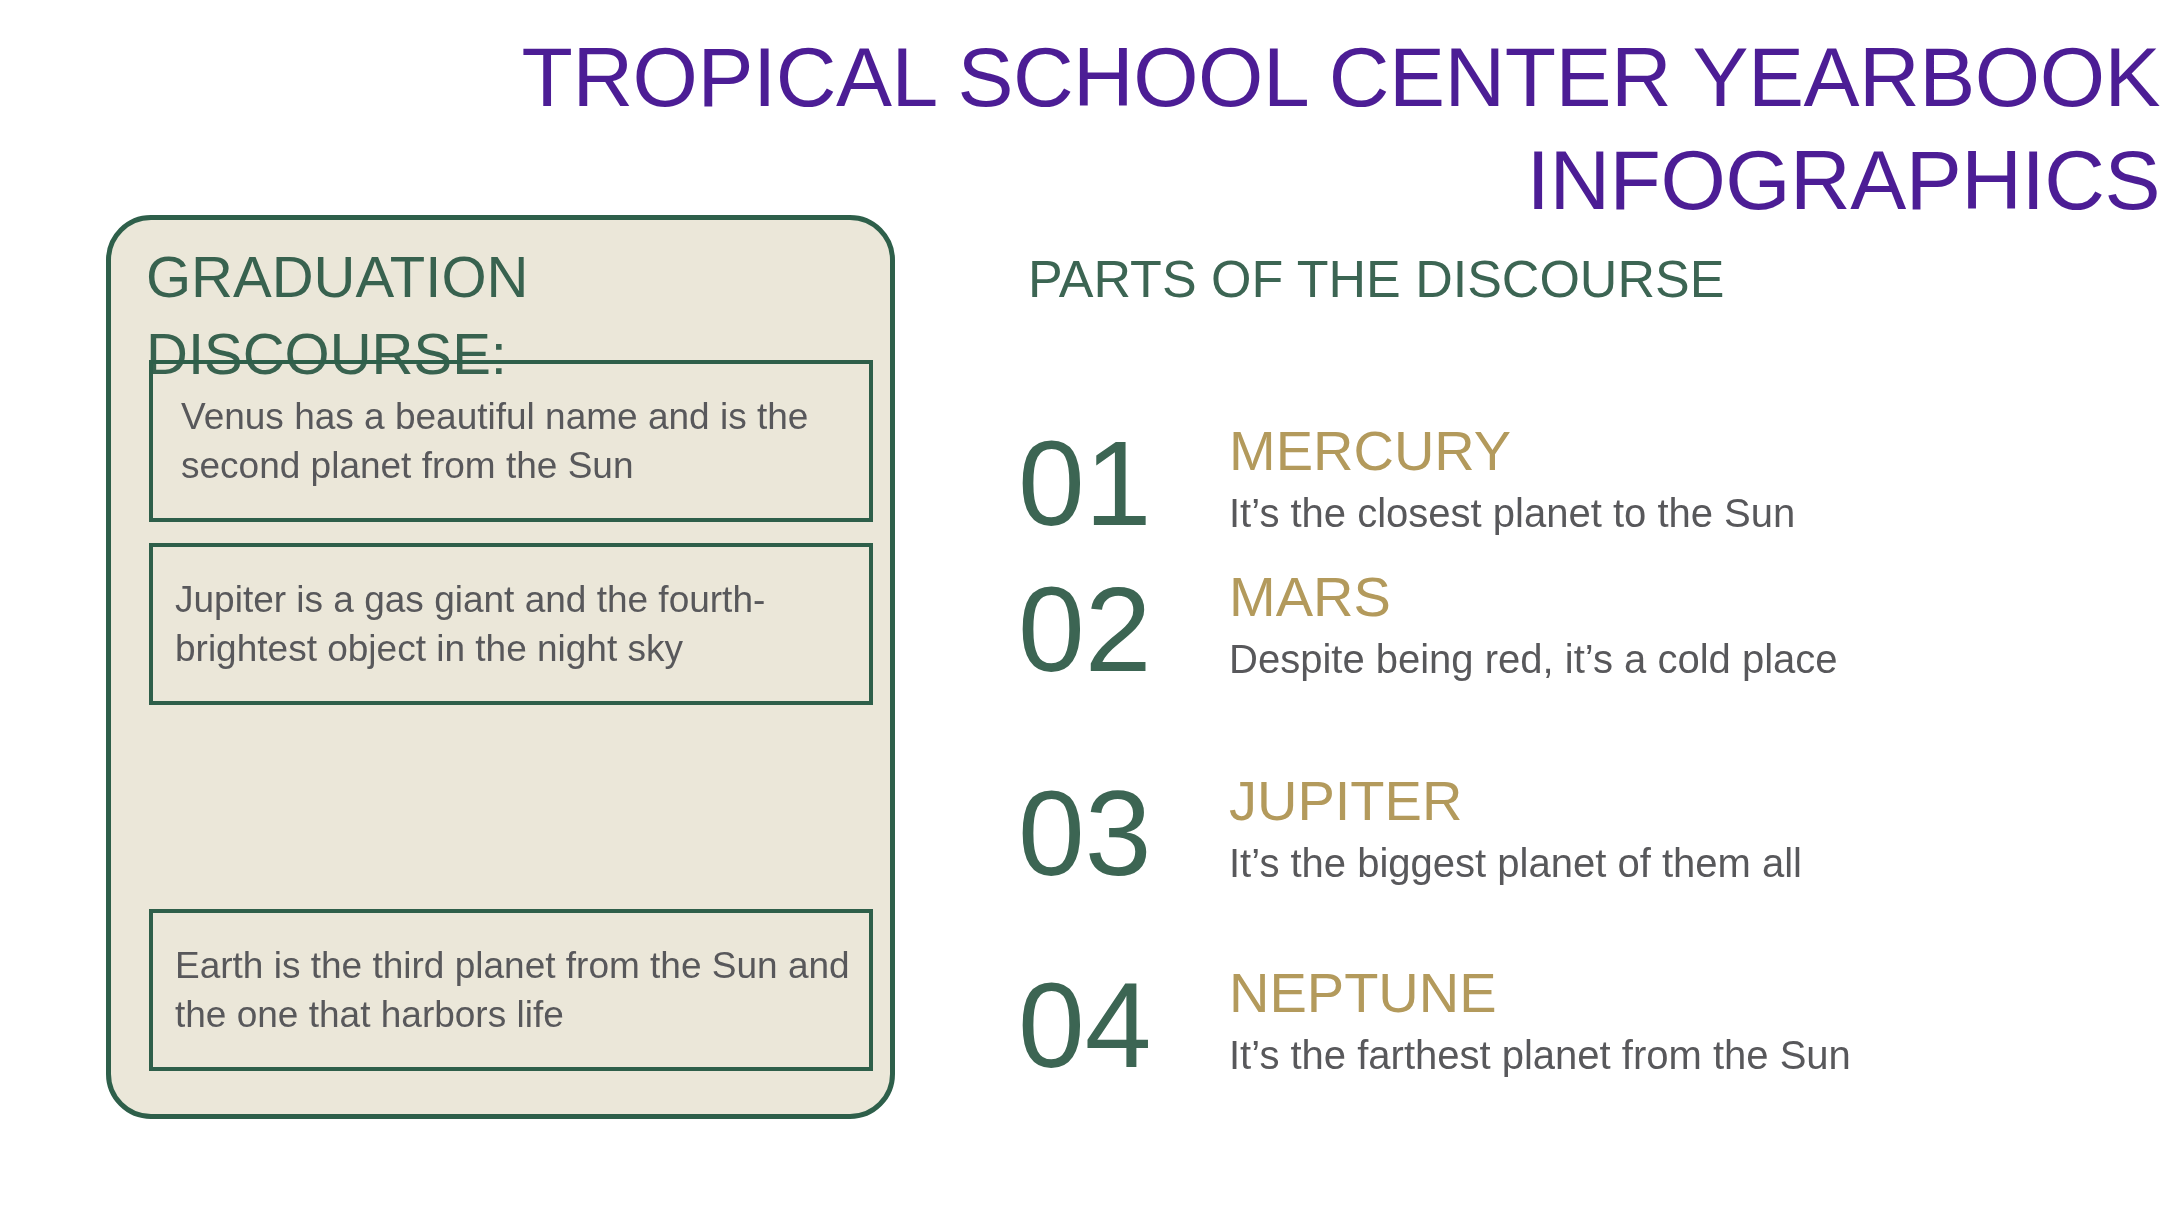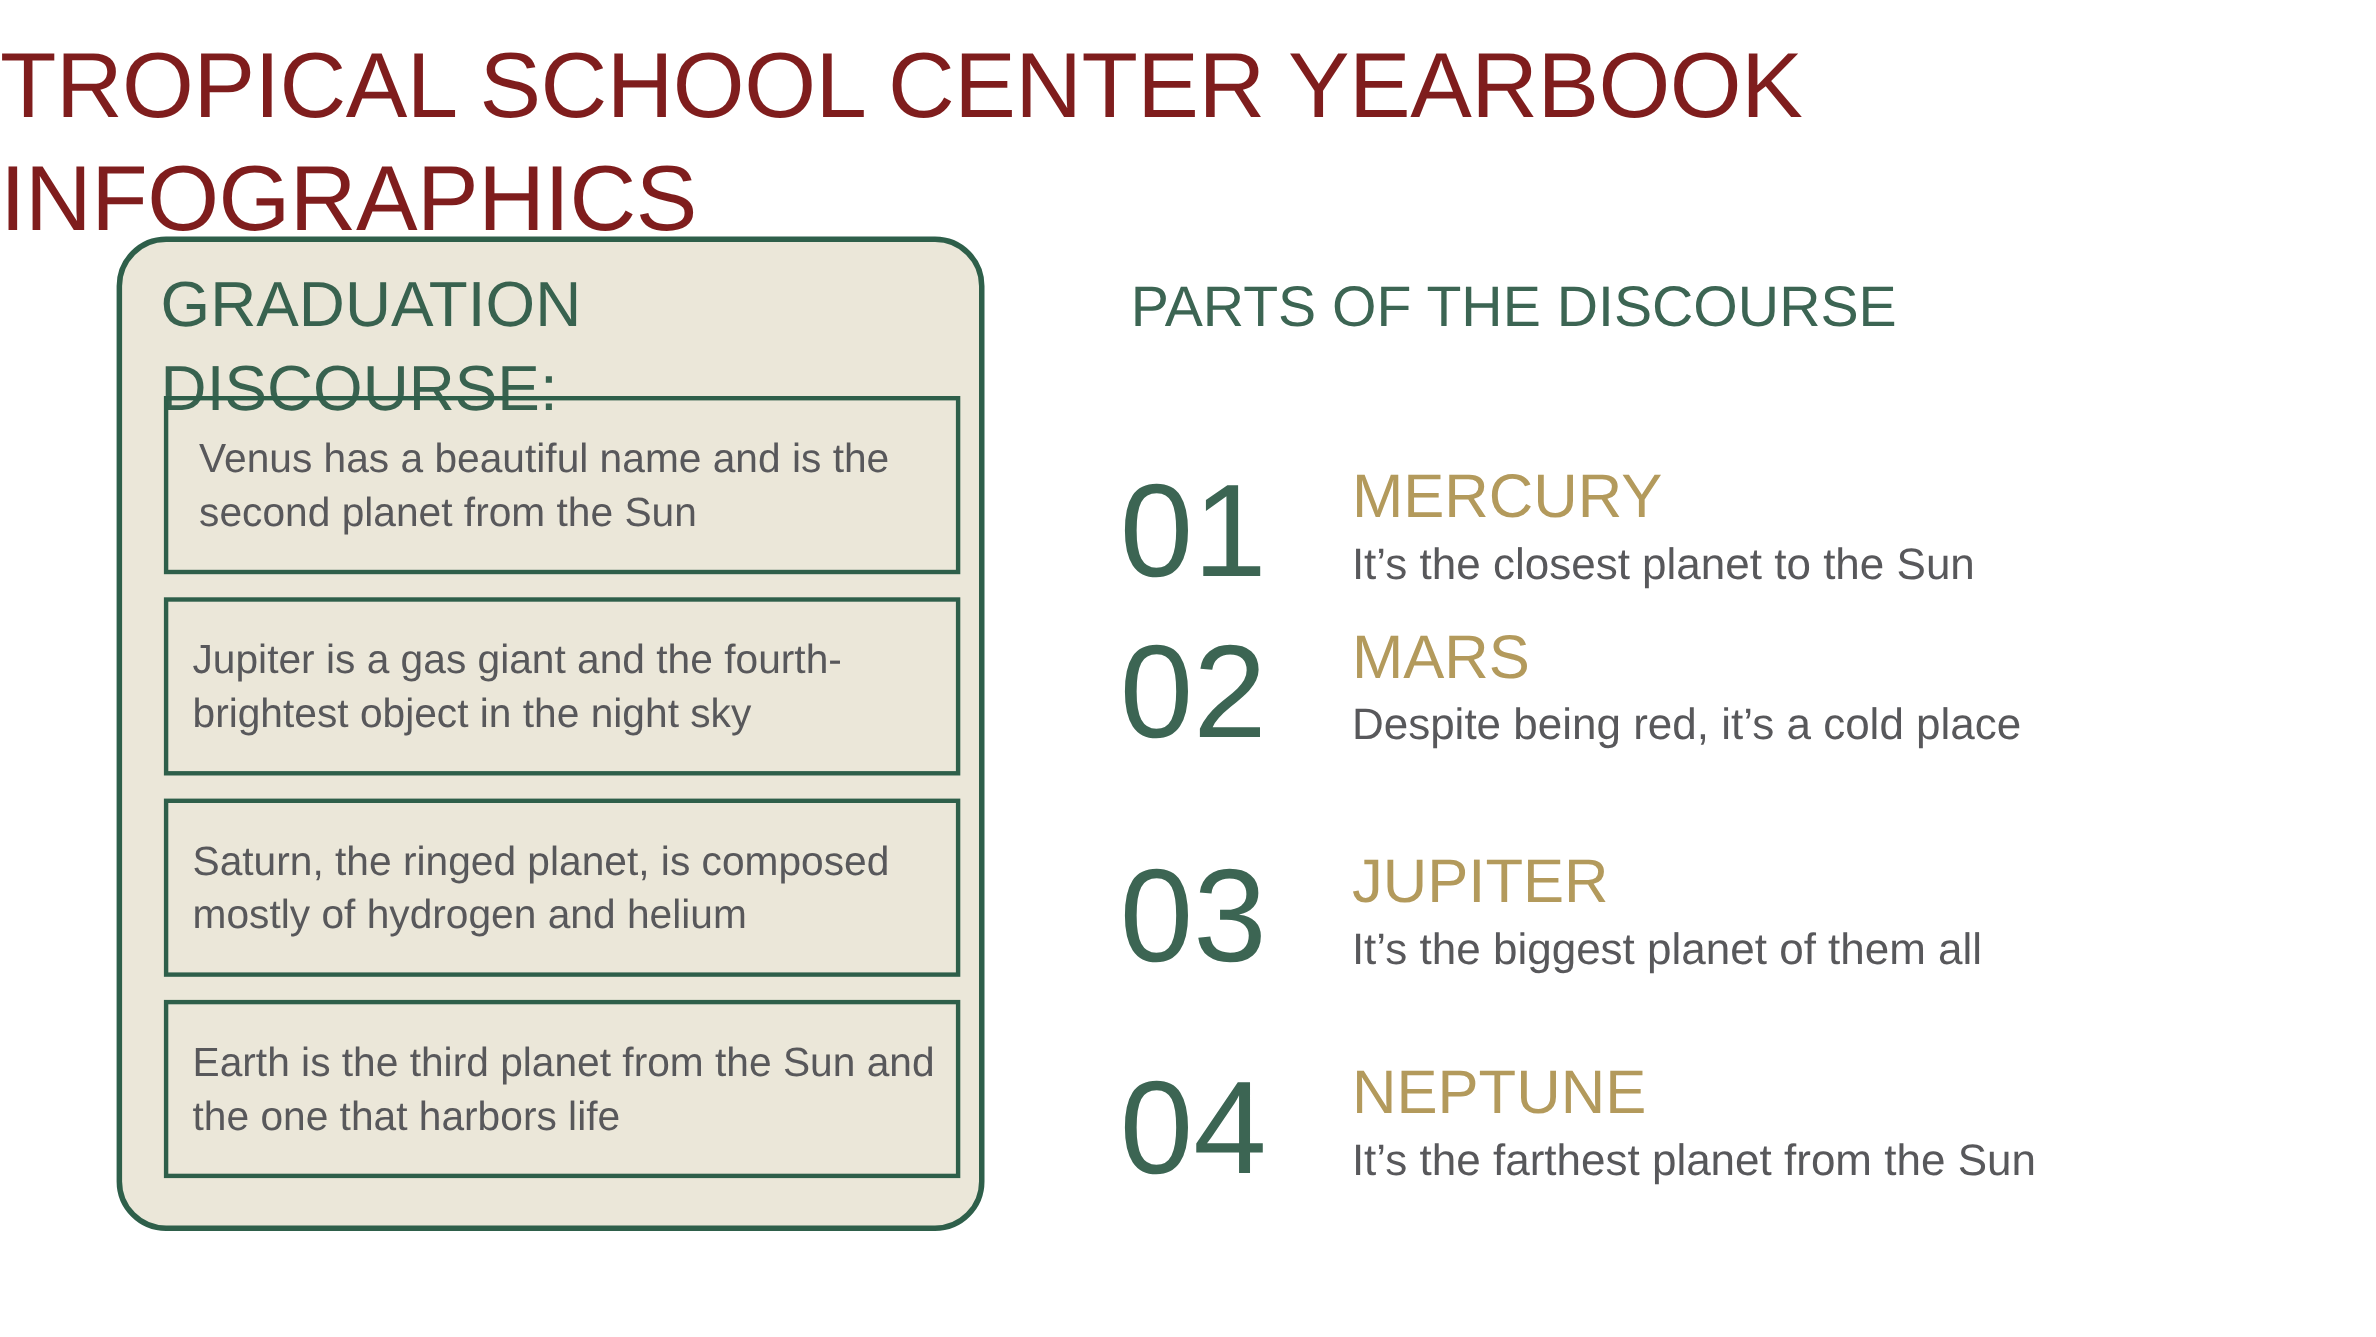--- a/index.html
+++ b/index.html
@@ -4,21 +4,21 @@
 <style>
   * { margin: 0; padding: 0; box-sizing: border-box; }
   html, body { width: 2160px; height: 1215px; background: #ffffff; overflow: hidden; }
   body { font-family: "Liberation Sans", "DejaVu Sans", sans-serif; position: relative; }
 
   .slide { position: absolute; left: 0; top: 0; width: 2160px; height: 1215px; background: #ffffff; }
 
   
   .title {
     position: absolute; left: 0; top: 26px; width: 2160px;
-    text-align: left; color: #7f1d1d;
+    text-align: right; color: #4c1d95;
     font-size: 84px; line-height: 103px; font-weight: 400; letter-spacing: -0.5px;
     white-space: pre-line;
   }
 
   
   .panel {
     position: absolute; left: 106px; top: 215px; width: 789px; height: 904px;
     background: #ebe7d9; border: 5px solid #2e5f4a; border-radius: 45px;
   }
   .panel-heading {
@@ -72,23 +72,20 @@
 INFOGRAPHICS</div>
 
   <div class="panel">
     <div class="panel-heading">GRADUATION DISCOURSE:</div>
     <div class="fact-box b0">
       <span>Venus has a beautiful name and is the second planet from the Sun</span>
     </div>
     <div class="fact-box b1">
       <span>Jupiter is a gas giant and the fourth-brightest object in the night sky</span>
     </div>
-    <div class="fact-box b2">
-      <span>Saturn, the ringed planet, is composed mostly of hydrogen and helium</span>
-    </div>
     <div class="fact-box b3">
       <span>Earth is the third planet from the Sun and the one that harbors life</span>
     </div>
   </div>
 
   <div class="parts-heading">PARTS OF THE DISCOURSE</div>
 
   <div class="part-item i0">
     <div class="part-num">01</div>
     <div class="part-name">MERCURY</div>

